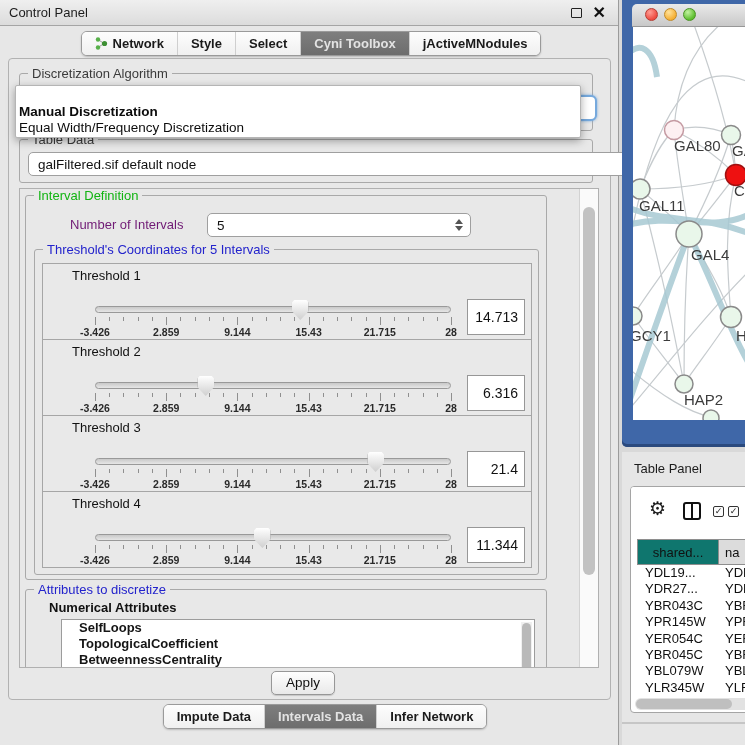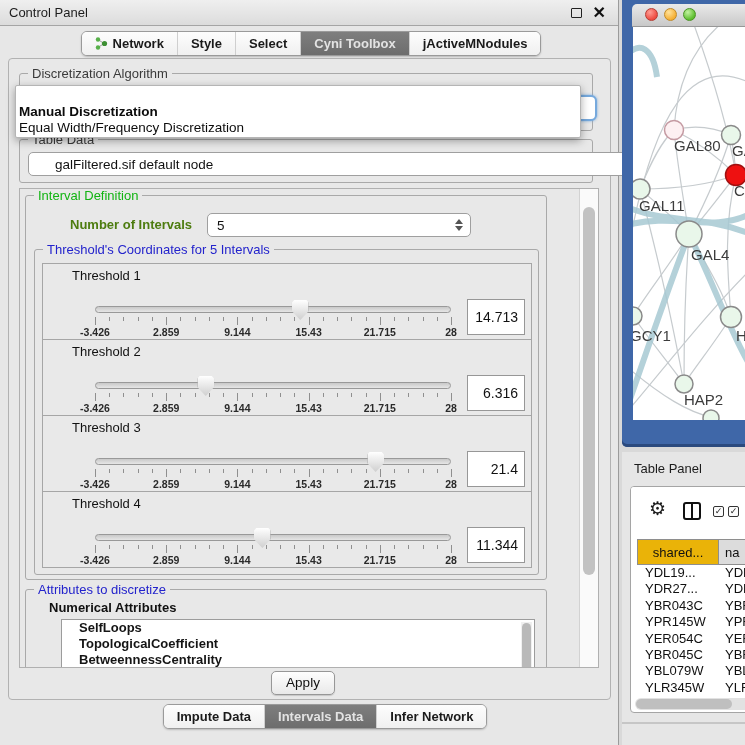--- a/index.html
+++ b/index.html
@@ -86,21 +86,21 @@
   #table-panel { position:absolute; left:622px; top:452px; width:123px; height:293px; background:#e6e6e6; }
   .tp-title { position:absolute; left:12px; top:9px; font-size:13px; color:#1c1c1c; }
   .tp-inner { position:absolute; left:8px; top:34px; width:130px; height:227px; background:#fff; border:1px solid #a5a5a5; border-radius:4px; overflow:hidden; }
   .tp-toolbar { position:absolute; left:0; top:0; right:0; height:50px; background:#fff; }
   .gear { position:absolute; left:18px; top:10px; font-size:19px; color:#1a1a1a; cursor:pointer; font-family:"DejaVu Sans",sans-serif; }
   .split-icon { position:absolute; left:52px; top:15px; width:18px; height:18px; border:2px solid #111; border-radius:3px; cursor:pointer; }
   .split-icon::after { content:""; position:absolute; left:6px; top:0; bottom:0; width:2px; background:#111; }
   .chk { position:absolute; top:19px; width:11px; height:11px; border:1.4px solid #333; border-radius:2px; background:#fbfbfb; font-size:9px; line-height:9px; text-align:center; color:#222; cursor:pointer; font-family:"DejaVu Sans",sans-serif; }
   .tbl-header { position:absolute; left:6px; top:52px; height:26px; display:flex; }
   .th-cell { border:1px solid #8e8e8e; font-size:13px; color:#111; display:flex; align-items:center; justify-content:center; }
-  .th-shared { width:82px; background:#eab308; }
+  .th-shared { width:82px; background:#0f766e; }
   .th-name { width:60px; background:#dcdcdc; border-left:none; justify-content:flex-start; padding-left:6px; }
   .tbl-rows { position:absolute; left:6px; top:78px; width:150px; height:131px; overflow:hidden; }
   .tbl-row { height:16.4px; display:flex; font-size:13px; color:#111; cursor:default; }
   .td-shared { width:82px; padding-left:8px; white-space:nowrap; }
   .td-name { width:60px; padding-left:6px; white-space:nowrap; }
   .hscroll { position:absolute; left:4px; top:211px; width:120px; height:12px; background:#e2e2e2; border-radius:6px; }
   .hscroll-thumb { position:absolute; left:1px; top:1px; width:96px; height:10px; background:#bfbfbf; border-radius:5px; }
   .tp-bottomstrip { position:absolute; left:0; right:0; top:270px; height:2px; background:#c6c6c6; }
 </style>
 </head>
@@ -148,35 +148,35 @@
 
     <div id="combo-fragment"></div>
 
     <div id="algo-popup">
       <div class="popup-item bold" style="top:18px;">Manual Discretization</div>
       <div class="popup-item" style="top:34px;">Equal Width/Frequency Discretization</div>
     </div>
 
     <div class="group" style="left:10px; top:80px; width:574px; height:44px;">
       <span class="group-title gt-gray">Table Data</span>
-      <div class="combo" style="left:8px; top:12px; width:626px; height:24px;padding-left:17px;">
+      <div class="combo" style="left:8px; top:12px; width:626px; height:24px;">
         <span class="combo-text">galFiltered.sif default node</span>
         <span class="spinner">
             <span class="arr-up"></span>
             <span class="arr-dn"></span>
           </span>
       </div>
     </div>
 
     <div id="scrollpane">
 
       <div class="group" style="left:5px; top:6px; width:522px; height:385px;">
         <span class="group-title gt-green">Interval Definition</span>
 
-        <span class="abs" style="left:44px; top:21px; font-size:13px; font-weight:bold; color:#4d7c0f;">Number of Intervals</span>
+        <span class="abs" style="left:44px; top:21px; font-size:13px; font-weight:normal; color:#701a75;">Number of Intervals</span>
         <div class="combo" style="left:181px; top:17px; width:264px; height:24px;">
           <span class="combo-text">5</span>
           <span class="spinner">
               <span class="arr-up"></span>
               <span class="arr-dn"></span>
             </span>
         </div>
 
         <div class="group" style="left:8px; top:53px; width:505px; height:326px;">
           <span class="group-title gt-blue">Threshold's Coordinates for 5 Intervals</span>

